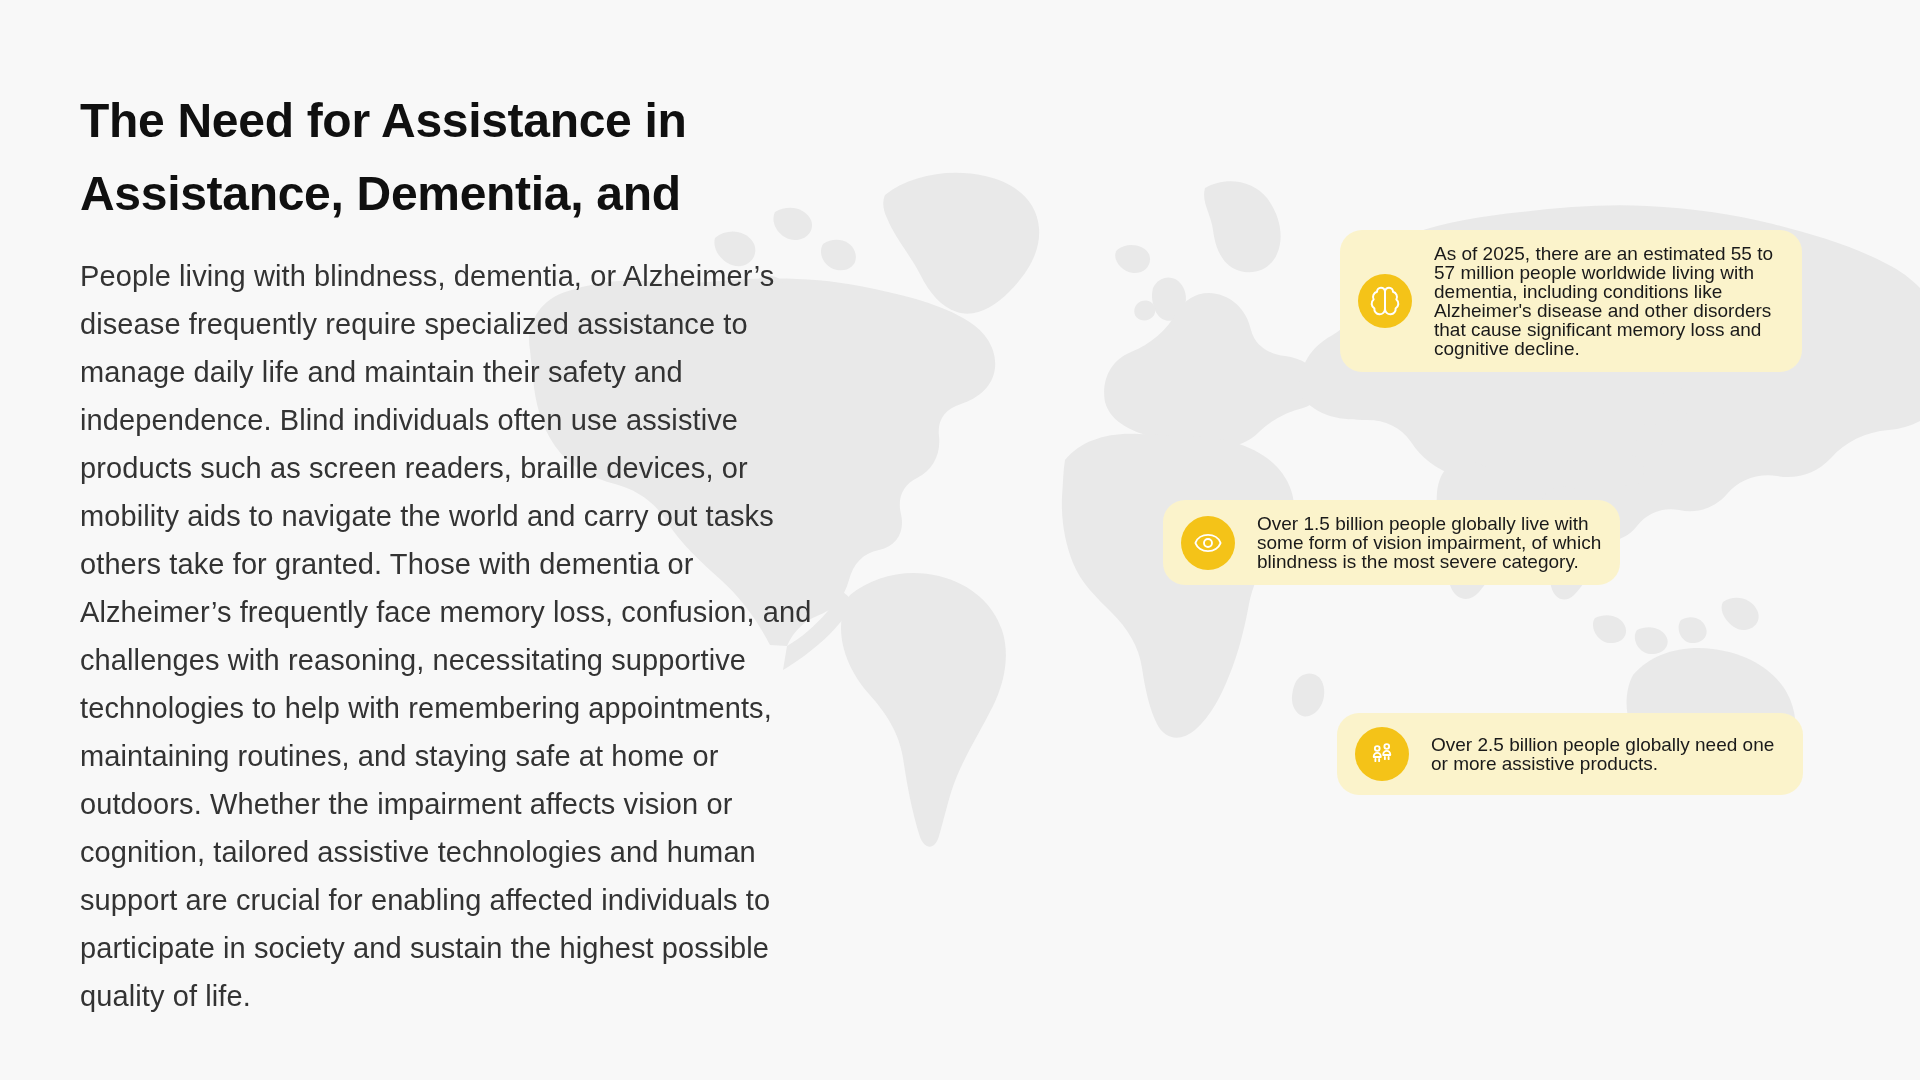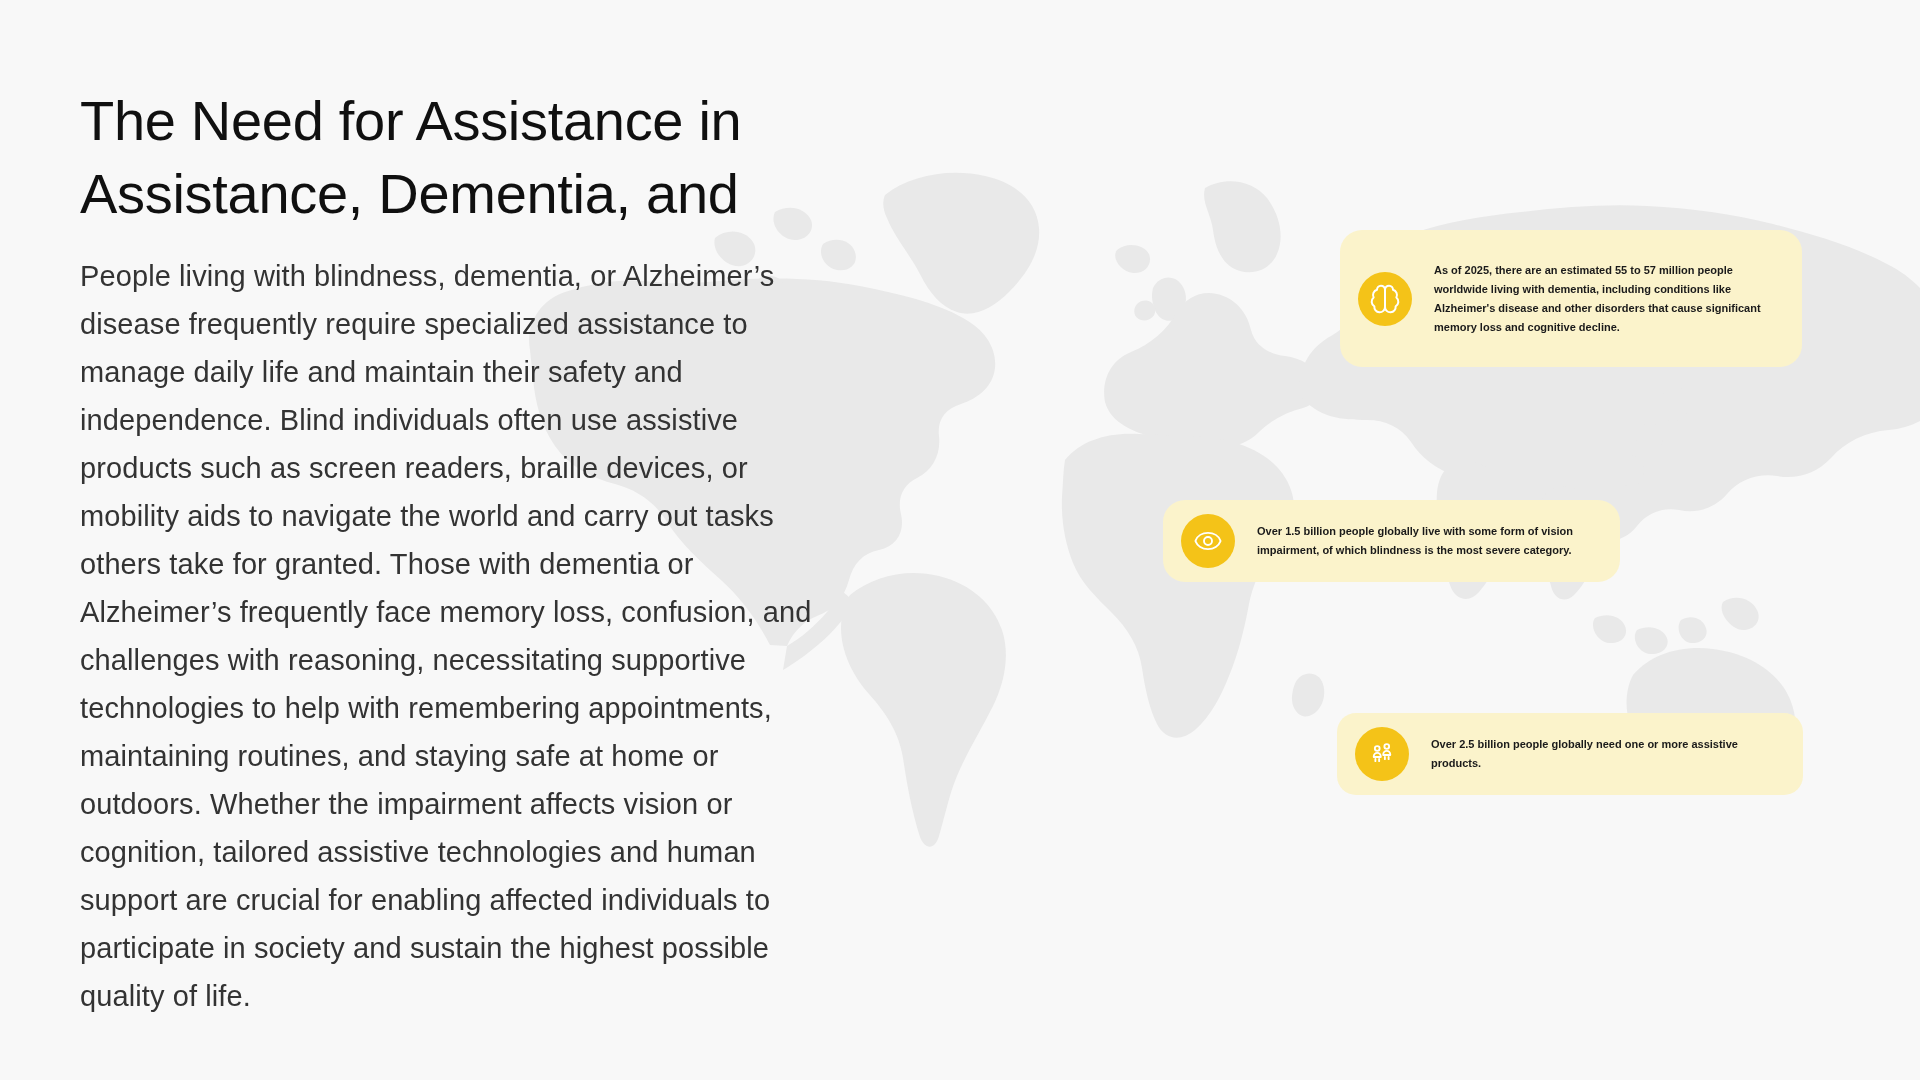--- a/index.html
+++ b/index.html
@@ -27,23 +27,23 @@
     z-index:0;
   }
   .world-map path{fill:var(--map);}
   .intro{
     position:absolute;
     left:80px;top:84px;
     width:745px;
     z-index:1;
   }
   .intro h1{
-    font-size:56px;
+    font-size:48px;
     line-height:73px;
-    font-weight:400;
+    font-weight:700;
     color:var(--heading);
     letter-spacing:-0.3px;
     margin-bottom:22px;
   }
   .intro h1 span{display:block;}
   .intro p{
     font-size:29px;
     line-height:48px;
     font-weight:400;
     color:var(--body);
@@ -54,35 +54,35 @@
     z-index:2;
     display:flex;
     align-items:center;
     gap:22px;
     background:var(--card-bg);
     border-radius:22px;
     padding:14px 18px;
   }
   .card-1{left:1340px;top:230px;width:462px;min-height:137px;}
   .card-2{left:1163px;top:500px;width:457px;min-height:81px;}
-  .card-3{left:1337px;top:713px;width:466px;min-height:81px;border-radius:19px;}
+  .card-3{left:1337px;top:713px;width:466px;min-height:81px;}
   .badge{
     flex:0 0 auto;
     width:54px;height:54px;
     border-radius:50%;
     background:var(--gold);
     display:flex;
     align-items:center;
     justify-content:center;
   }
   .badge svg{display:block;}
   .card-text{
-    font-size:11px;
+    font-size:19px;
     line-height:19px;
-    font-weight:700;
+    font-weight:400;
     color:var(--card-text);
   }
 </style>
 </head>
 <body>
 
 <div class="stage">
 
   <svg class="world-map" viewBox="0 0 1440 720" aria-hidden="true">
 

